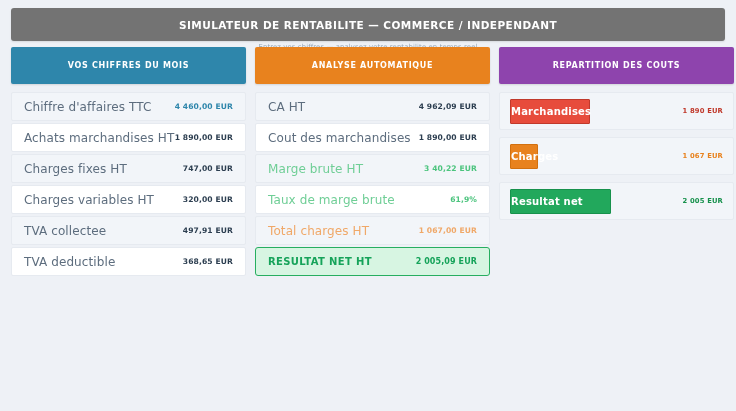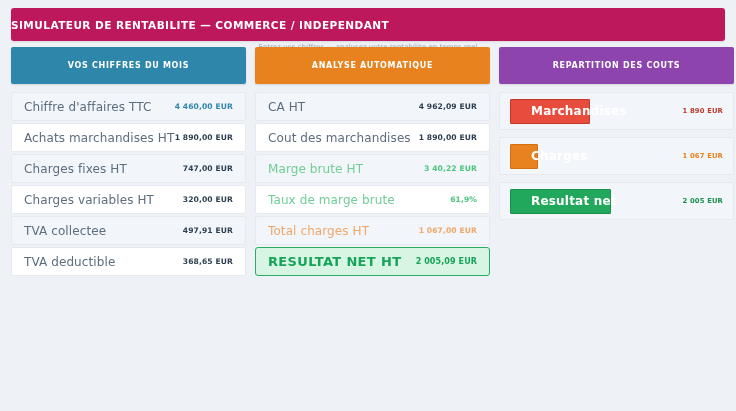--- a/index.html
+++ b/index.html
@@ -21,25 +21,25 @@
   .page {
     width: 736px;
     height: 411px;
     padding: 8px 11px 0 11px;
     position: relative;
   }
 
   
   .titlebar {
     height: 33px;
-    background: #be185d;
+    background: #737373;
     border-radius: 3px;
     display: flex;
     align-items: center;
-    justify-content: flex-start;
+    justify-content: center;
     box-shadow: 0 1px 2px rgba(0,0,0,0.10);
   }
   .titlebar-text {
     color: #ffffff;
     font-size: 10.5px;
     font-weight: bold;
     letter-spacing: 0.45px;
     white-space: nowrap;
   }
 
@@ -121,21 +121,21 @@
   .row .label.accent-orange { color: #f0a868; }
 
   
   .row.highlight {
     background: #d7f5e2;
     border: 1px solid #27ae60;
     border-radius: 3px;
   }
   .row.highlight .label {
     color: #16a35a;
-    font-size: 13px;
+    font-size: 10px;
     font-weight: bold;
     letter-spacing: 0.35px;
   }
   .row.highlight .value {
     color: #16a35a;
     font-size: 8px;
     font-weight: bold;
   }
 
   
@@ -147,23 +147,23 @@
     padding: 0 10px;
     margin-bottom: 7px;
     border-radius: 2px;
     border: 1px solid #e6eaf0;
     background: #f2f5f9;
   }
   .bar {
     height: 25px;
     display: flex;
     align-items: center;
-    padding-left: 20px;
+    padding-left: 0;
     color: #ffffff;
-    font-size: 12px;
+    font-size: 10px;
     font-weight: bold;
     letter-spacing: 0.2px;
     white-space: nowrap;
     border-radius: 1px;
   }
   .bar.red    { background: #e74c3c; border: 1px solid #c0392b; }
   .bar.orange { background: #e8821e; border: 1px solid #d2700f; }
   .bar.green  { background: #22a85c; border: 1px solid #17914c; }
 
   .bar-amount {

